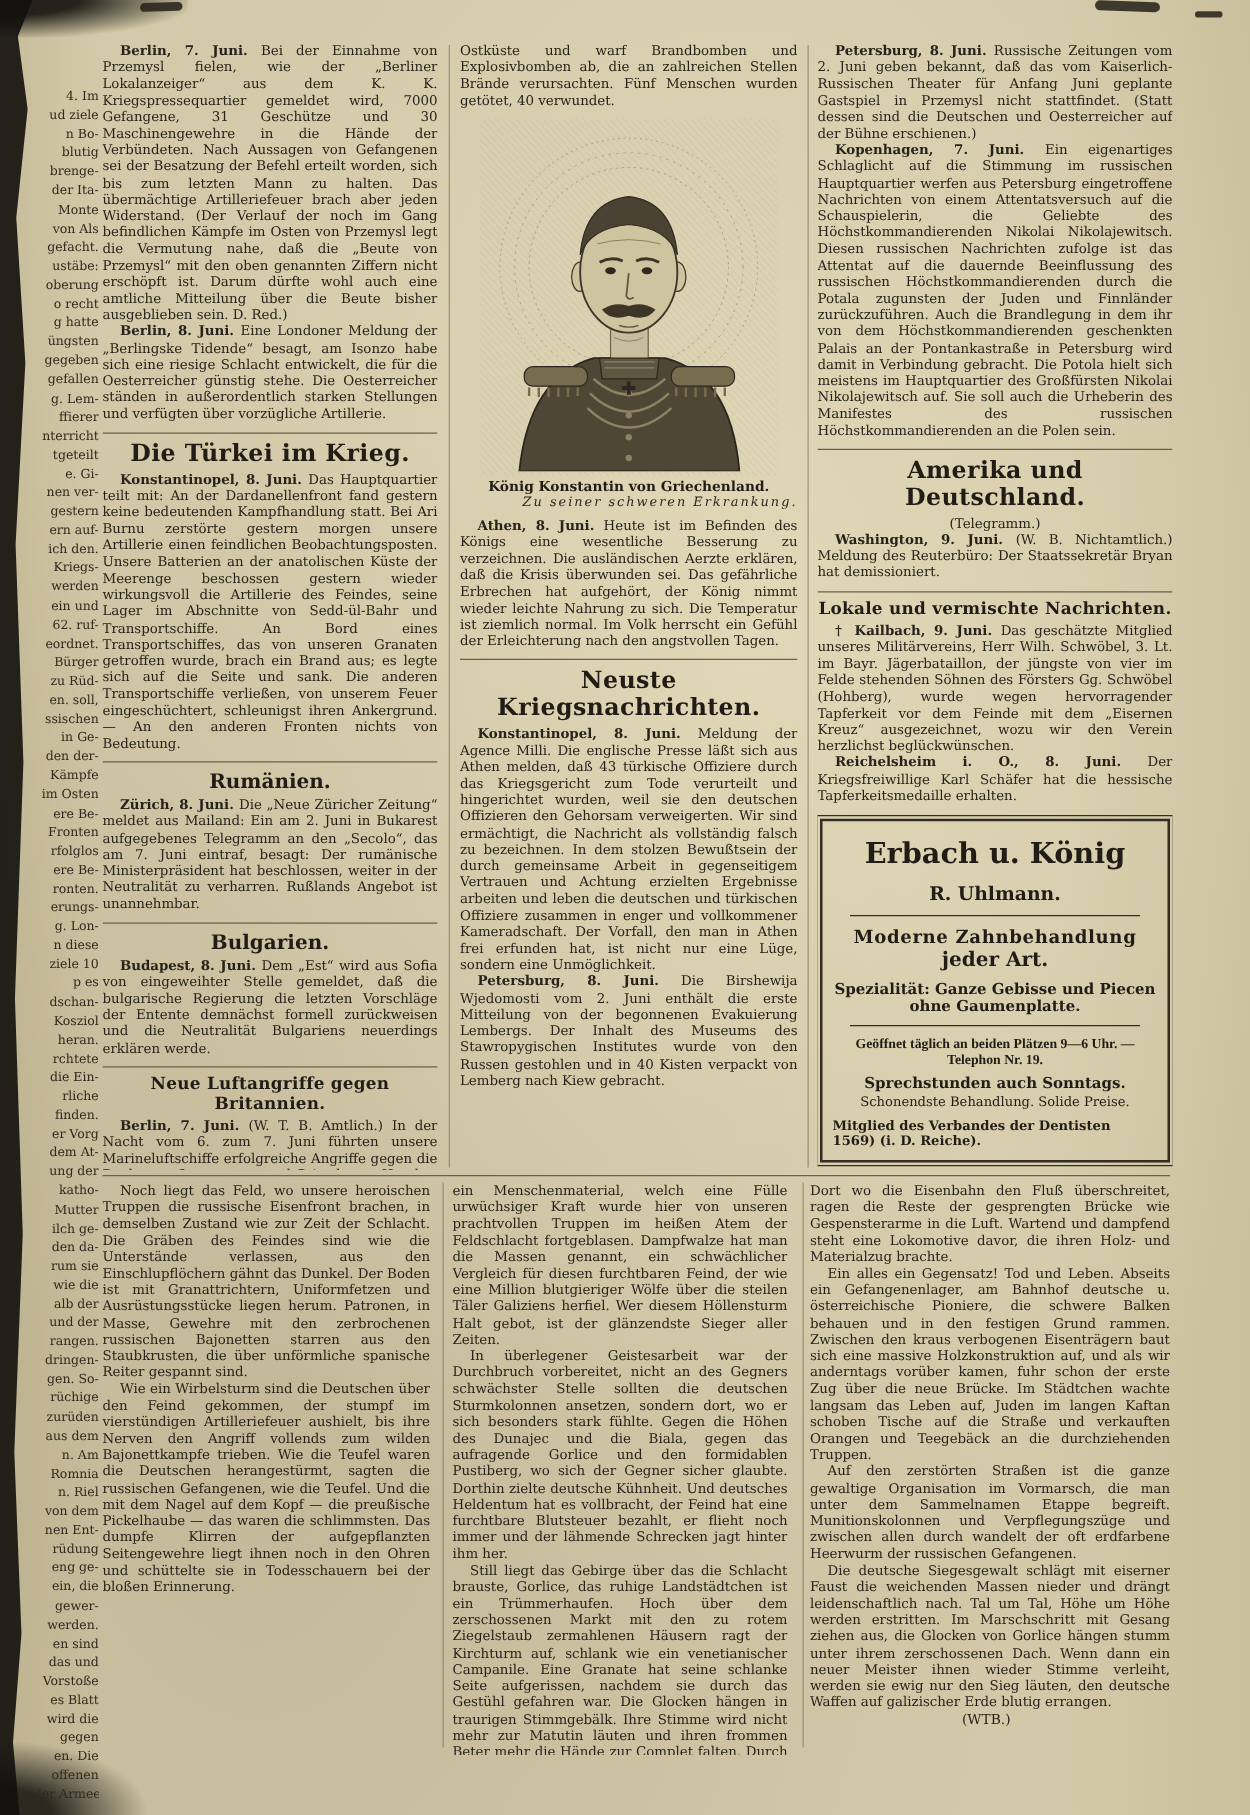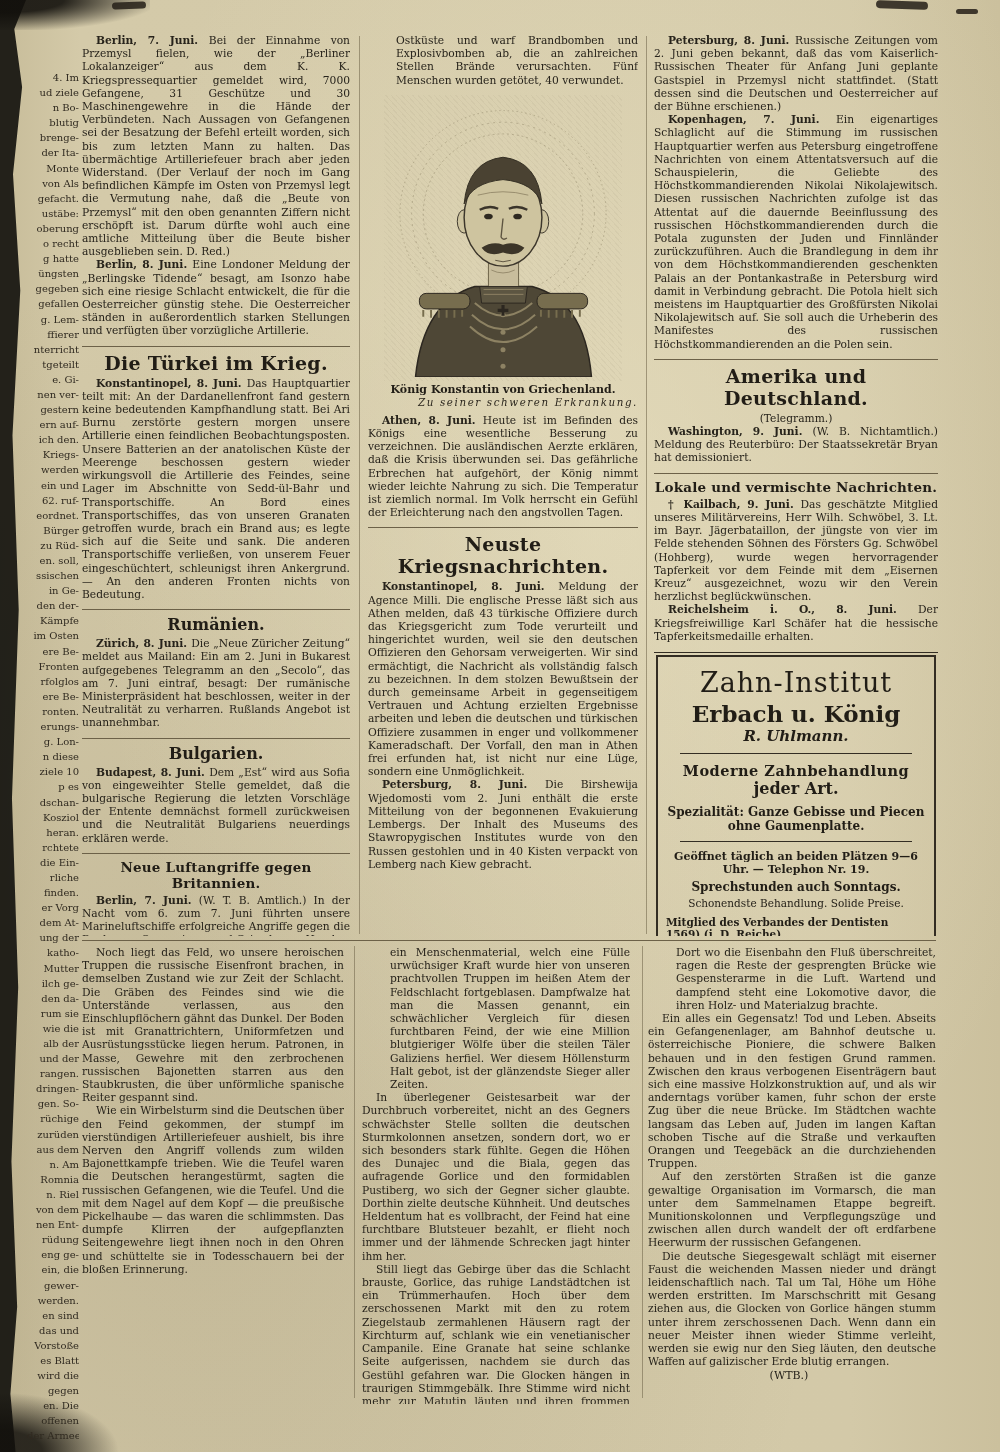--- a/index.html
+++ b/index.html
@@ -45,47 +45,47 @@
   .vr-t1 { left:359px; top:36px;  height:898px; }
   .vr-t2 { left:646px; top:36px;  height:898px; }
   .vr-b1 { left:354px; top:946px; height:452px; }
   .vr-b2 { left:642px; top:946px; height:452px; }
   .hrule-main { position:absolute; left:82px; top:940px; width:854px; height:1px; background:#6c6148; }
 
   .para {
     margin:0; font-size:10.7px; line-height:13.2px; color:#27231b;
     text-align:justify; text-indent:14px;
   }
-  .para.noindent { text-indent:0;margin-left:28px; }
+  .para.noindent { text-indent:0; }
   .para b { font-weight:bold; }
   .rule { height:1px; background:#6c6148; margin:8px 0 0 0; }
   .headline { margin:5px 0 3px; text-align:center; font-weight:bold; color:#211d16; font-family:"DejaVu Serif", serif; }
   .h-lg { font-size:19px; letter-spacing:.3px; }
   .h-md { font-size:16px; }
   .h-sm { font-size:13.5px; letter-spacing:.2px; }
   .center-line { text-align:center; font-size:10.7px; line-height:13.2px; color:#27231b; }
   .sig { text-align:center; font-size:11px; line-height:13.2px; color:#27231b; padding-right:6px; }
 
   
   .figure { width:238px; margin:8px auto 2px; text-align:center;
     background:repeating-linear-gradient(48deg, rgba(80,70,50,.05) 0 1px, rgba(0,0,0,0) 1px 4px); }
   .fig-caption { text-align:center; font-weight:bold; font-size:11px; margin-top:2px; color:#211d16; }
   .fig-sub { text-align:right; font-style:italic; font-size:10.3px; letter-spacing:1.6px; color:#2b261d; margin-bottom:6px; }
 
   
   .ad { border:2px solid #332d23; outline:1px solid #332d23; outline-offset:2px;
     margin:12px 2px 0 2px; padding:10px 8px 8px; text-align:center; color:#211d16; }
   .ad-institute { font-size:27px; letter-spacing:1px; }
   .ad-names { font-size:23px; font-weight:bold; margin-top:2px; }
-  .ad-owner { font-size:15px; font-weight:bold; margin-top:0;font-style:italic; }
+  .ad-owner { font-size:15px; font-weight:bold; margin-top:10px; }
   .ad hr { border:none; border-top:1px solid #332d23; margin:8px 14px; }
   .ad-treat1 { font-size:14.5px; font-weight:bold; letter-spacing:.5px; }
   .ad-treat2 { font-size:16px; font-weight:bold; }
   .ad-spec { font-size:12px; font-weight:bold; margin-top:7px; line-height:14px; }
-  .ad-hours { font-size:11px; font-weight:bold; margin-top:0; line-height:13.5px; }
+  .ad-hours { font-size:11px; font-weight:bold; margin-top:0; line-height:13.5px;font-family:Liberation Serif, serif; }
   .ad-sunday { font-size:12px; font-weight:bold; margin-top:3px; }
   .ad-quality { font-size:10.5px; margin-top:3px; }
   .ad-member { font-size:10.5px; font-weight:bold; margin-top:7px; text-align:left; line-height:12.5px; }
 
   
   .bottom { position:absolute; left:82px; top:946px; width:854px; height:458px; overflow:hidden; }
   .bcol { position:absolute; top:0; height:458px; overflow:hidden; }
   .bcolA { left:0;   width:262px; }
   .bcolB { left:280; width:268px; left:280px; }
   .bcolC { left:566px; width:288px; }
@@ -286,21 +286,20 @@
         <div class="rule"></div>
         <h3 class="headline h-lg">Amerika und Deutschland.</h3>
         <div class="center-line">(Telegramm.)</div>
         <p class="para"><b>Washington, 9. Juni. </b>(W. B. Nichtamtlich.) Meldung des Reuterbüro: Der Staatssekretär Bryan hat demissioniert.</p>
         <div class="rule"></div>
         <h3 class="headline h-sm">Lokale und vermischte Nachrichten.</h3>
         <p class="para"><b>† Kailbach, 9. Juni. </b>Das geschätzte Mitglied unseres Militärvereins, Herr Wilh. Schwöbel, 3. Lt. im Bayr. Jägerbataillon, der jüngste von vier im Felde stehenden Söhnen des Försters Gg. Schwöbel (Hohberg), wurde wegen hervorragender Tapferkeit vor dem Feinde mit dem „Eisernen Kreuz“ ausgezeichnet, wozu wir den Verein herzlichst beglückwünschen.</p>
         <p class="para"><b>Reichelsheim i. O., 8. Juni. </b>Der Kriegsfreiwillige Karl Schäfer hat die hessische Tapferkeitsmedaille erhalten.</p>
       </div>
     <div class="ad">
-      <div class="ad-institute">Zahn-Institut</div>
       <div class="ad-names">Erbach u. König</div>
       <div class="ad-owner">R. Uhlmann.</div>
       <hr>
       <div class="ad-treat1">Moderne Zahnbehandlung</div>
       <div class="ad-treat2">jeder Art.</div>
       <div class="ad-spec">Spezialität: Ganze Gebisse und Piecen ohne Gaumenplatte.</div>
       <hr>
       <div class="ad-hours">Geöffnet täglich an beiden Plätzen 9—6 Uhr. — Telephon Nr. 19.</div>
       <div class="ad-sunday">Sprechstunden auch Sonntags.</div>
       <div class="ad-quality">Schonendste Behandlung. Solide Preise.</div>

